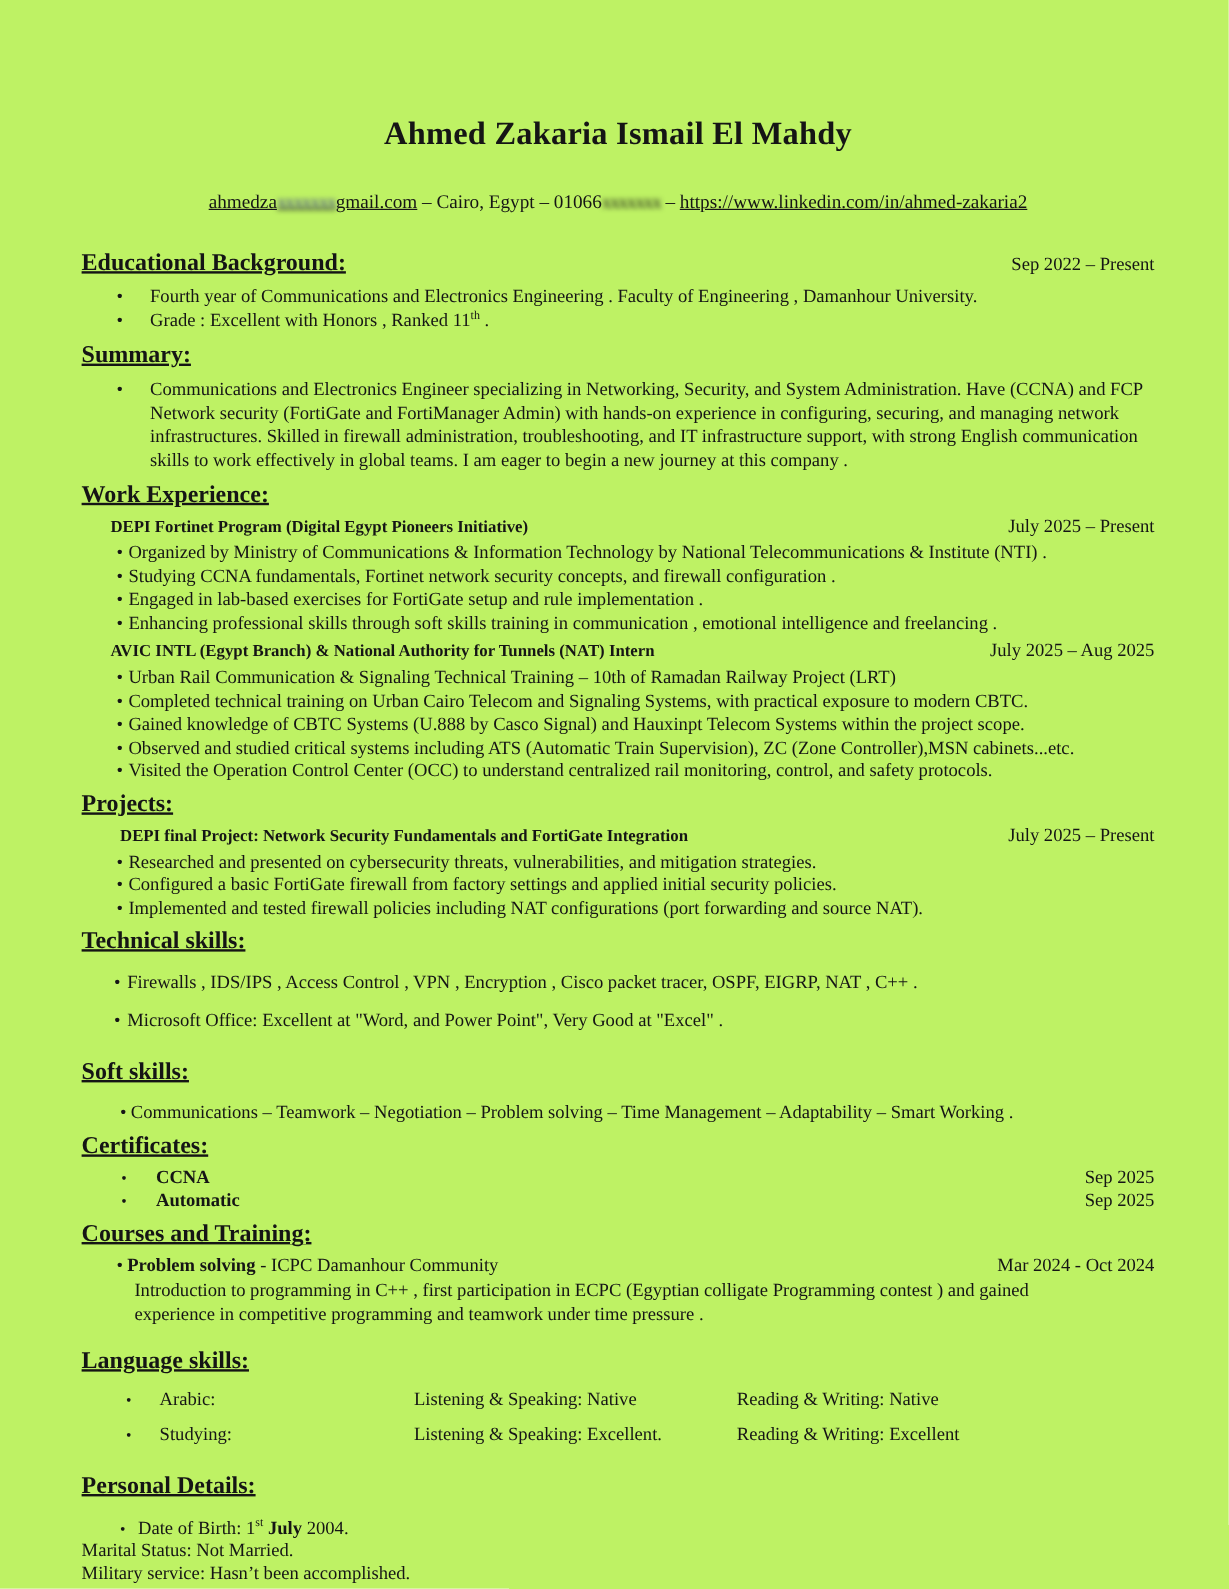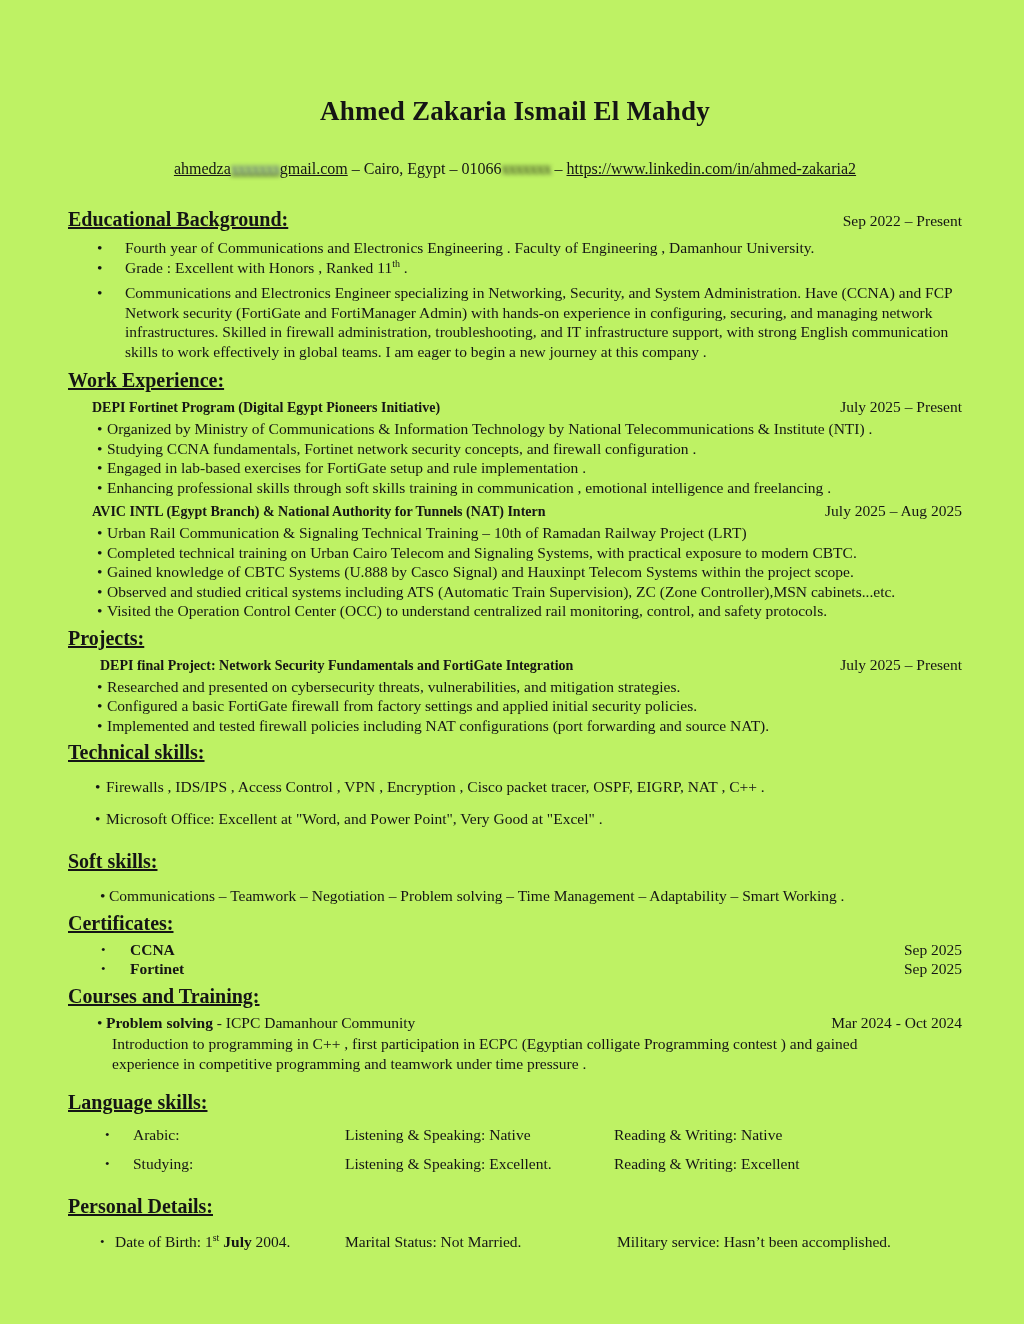--- a/index.html
+++ b/index.html
@@ -47,21 +47,21 @@
   .course-row{display:flex;justify-content:space-between;align-items:baseline;position:relative;
               font-size:15.5px;line-height:19.5px;padding-left:38px;}
   .course-row::before{content:"•";position:absolute;left:29px;}
   .course-desc{font-size:15.5px;line-height:19.5px;margin-left:44px;margin-top:2px;max-width:810px;}
   .bold{font-weight:700;}
   
   .lang-row{display:flex;font-size:15.5px;line-height:19px;margin-top:10px;}
   .lang-name{width:277px;box-sizing:border-box;padding-left:65px;position:relative;}
   .lang-name::before{content:"•";position:absolute;left:37px;font-size:13px;}
   .lang-ls{width:269px;}
-  .pd-row{display:flex;font-size:15.5px;line-height:19px;margin-top:13px;}
+  .pd-row{display:flex;font-size:15.5px;line-height:19px;margin-top:13px;flex-direction:column;}
   .pd-dob{width:277px;box-sizing:border-box;padding-left:47px;position:relative;}
   .pd-dob::before{content:"•";position:absolute;left:32px;font-size:13px;}
   .pd-marital{width:272px;}
   sup{font-size:10px;line-height:0;}
   
   .mt4{margin-top:4px;}.mt6{margin-top:6px;}
   .mt12{margin-top:12px;}.mt16{margin-top:16px;}.mt20{margin-top:20px;}
   .mt26{margin-top:26px;}
 </style>
 </head>
@@ -75,20 +75,21 @@
     <a href="#" class="email-link"><span>ahmedza</span><span class="redacted blue">xxxxxxx</span><span>gmail.com</span></a><span> – Cairo, Egypt – </span><span>01066</span><span class="redacted">xxxxxxx</span><span> – </span><a href="#" class="linkedin-link">https://www.linkedin.com/in/ahmed-zakaria2</a>
   </div>
 
   <div class="sec-row mt26">
     <h2 class="sec-head">Educational Background:</h2>
     <span class="date">Sep 2022  – Present</span>
   </div>
   <div class="bul ed-bul mt6">Fourth year of  Communications and Electronics Engineering . Faculty of  Engineering , Damanhour University.</div>
   <div class="bul ed-bul"><span>Grade : Excellent with Honors , Ranked 11</span><sup>th</sup><span> .</span></div>
 
+  <h2 class="sec-head mt6">Summary:</h2>
   <div class="bul sum-bul mt6">Communications and Electronics Engineer specializing in Networking, Security, and System Administration. Have  (CCNA) and FCP Network security (FortiGate and FortiManager Admin) with hands-on experience in configuring, securing, and managing network infrastructures. Skilled in firewall administration, troubleshooting, and IT infrastructure support, with strong English communication skills to work effectively in global teams. I am eager to begin a new journey at this company .</div>
 
   <h2 class="sec-head mt6">Work Experience:</h2>
 
   <div class="job-title-row">
     <span class="job-title">DEPI Fortinet Program (Digital Egypt Pioneers Initiative)</span>
     <span class="date">July 2025 – Present</span>
   </div>
   <div class="bul job-bul">Organized by Ministry of Communications &amp; Information Technology  by National Telecommunications &amp; Institute (NTI) .</div>
   <div class="bul job-bul">Studying CCNA fundamentals, Fortinet network security concepts, and firewall configuration .</div>
@@ -120,21 +121,21 @@
 
   <h2 class="sec-head mt20">Soft skills:</h2>
   <div class="bul soft-bul mt12">Communications – Teamwork – Negotiation – Problem solving – Time Management – Adaptability – Smart Working .</div>
 
   <h2 class="sec-head mt4">Certificates:</h2>
   <div class="cert-row mt4">
     <span class="cert-label">CCNA</span>
     <span class="date">Sep  2025</span>
   </div>
   <div class="cert-row">
-    <span class="cert-label">Fortinet</span>
+    <span class="cert-label">Automatic</span>
     <span class="date">Sep  2025</span>
   </div>
 
   <h2 class="sec-head mt4">Courses and Training:</h2>
   <div class="course-row mt4">
     <span><span class="bold">Problem solving</span><span>  - ICPC Damanhour Community</span></span>
     <span class="date">Mar 2024 - Oct 2024</span>
   </div>
   <div class="course-desc">Introduction to programming in C++ , first participation in ECPC (Egyptian colligate Programming contest ) and gained experience in competitive programming and teamwork under time pressure .</div>
 

